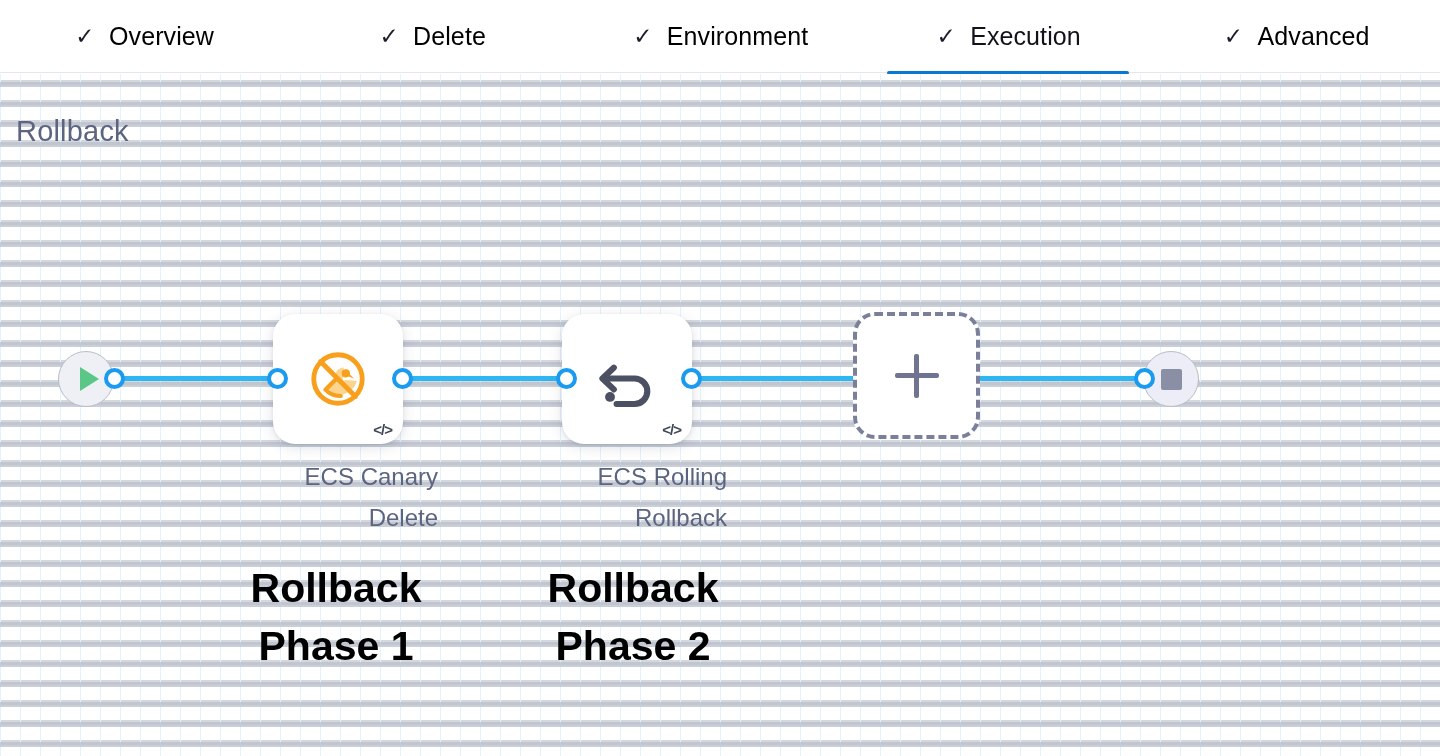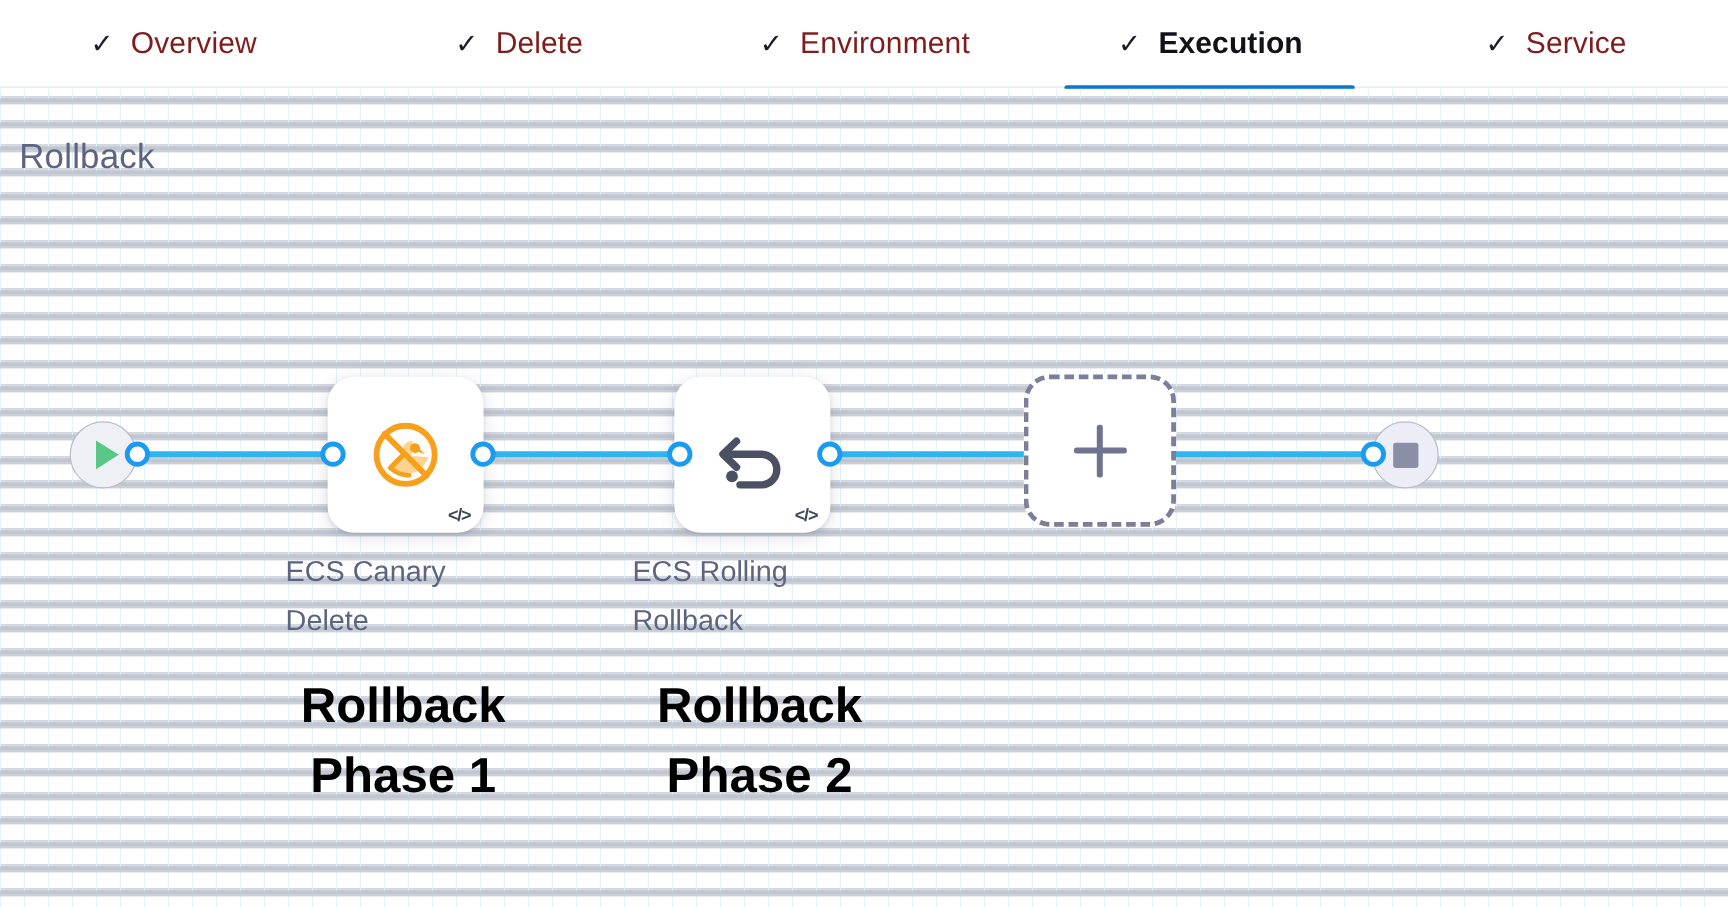--- a/index.html
+++ b/index.html
@@ -48,26 +48,26 @@
     width: 22px;
     height: 22px;
     line-height: 22px;
     text-align: center;
     color: #1b1d28;
     font-size: 23px;
   }
 
   .tab .tab-label {
     font-size: 25px;
-    color: #7f1d1d;
+    color: #000000;
     letter-spacing: 0.1px;
     white-space: nowrap;
   }
 
-  .tab.is-active .tab-label { font-weight: bold; color: #11121a; }
+  .tab.is-active .tab-label { font-weight: normal; color: #11121a; }
 
   .tab .underline {
     position: absolute;
     left: 50%;
     transform: translateX(-50%);
     bottom: -2px;
     width: 242px;
     height: 4px;
     border-radius: 2px;
     background: transparent;
@@ -244,21 +244,21 @@
     position: absolute;
     background: #6f7490;
     border-radius: 2px;
   }
   .plus-h { width: 44px; height: 5px; }
   .plus-v { width: 5px;  height: 44px; }
 
   
   .node-label {
     position: absolute;
-    text-align: left;
+    text-align: right;
     font-size: 24px;
     line-height: 41px;
     color: #5c6480;
     z-index: 5;
     white-space: pre-line;
   }
   .node-label.lab1 { left: 238px; top: 382px; width: 200px; }
   .node-label.lab2 { left: 527px; top: 382px; width: 200px; }
   .node-label.lab3 { left: 816px; top: 382px; width: 200px; }
 
@@ -302,21 +302,21 @@
     </div>
 
     <div class="tab is-active">
       <span class="check">✓</span>
       <span class="tab-label">Execution</span>
       <span class="underline"></span>
     </div>
 
     <div class="tab">
       <span class="check">✓</span>
-      <span class="tab-label">Service</span>
+      <span class="tab-label">Advanced</span>
       <span class="underline"></span>
     </div>
 
   </div>
 
   <div class="canvas">
 
     <div class="canvas-title">Rollback</div>
 
     <div class="flow">

